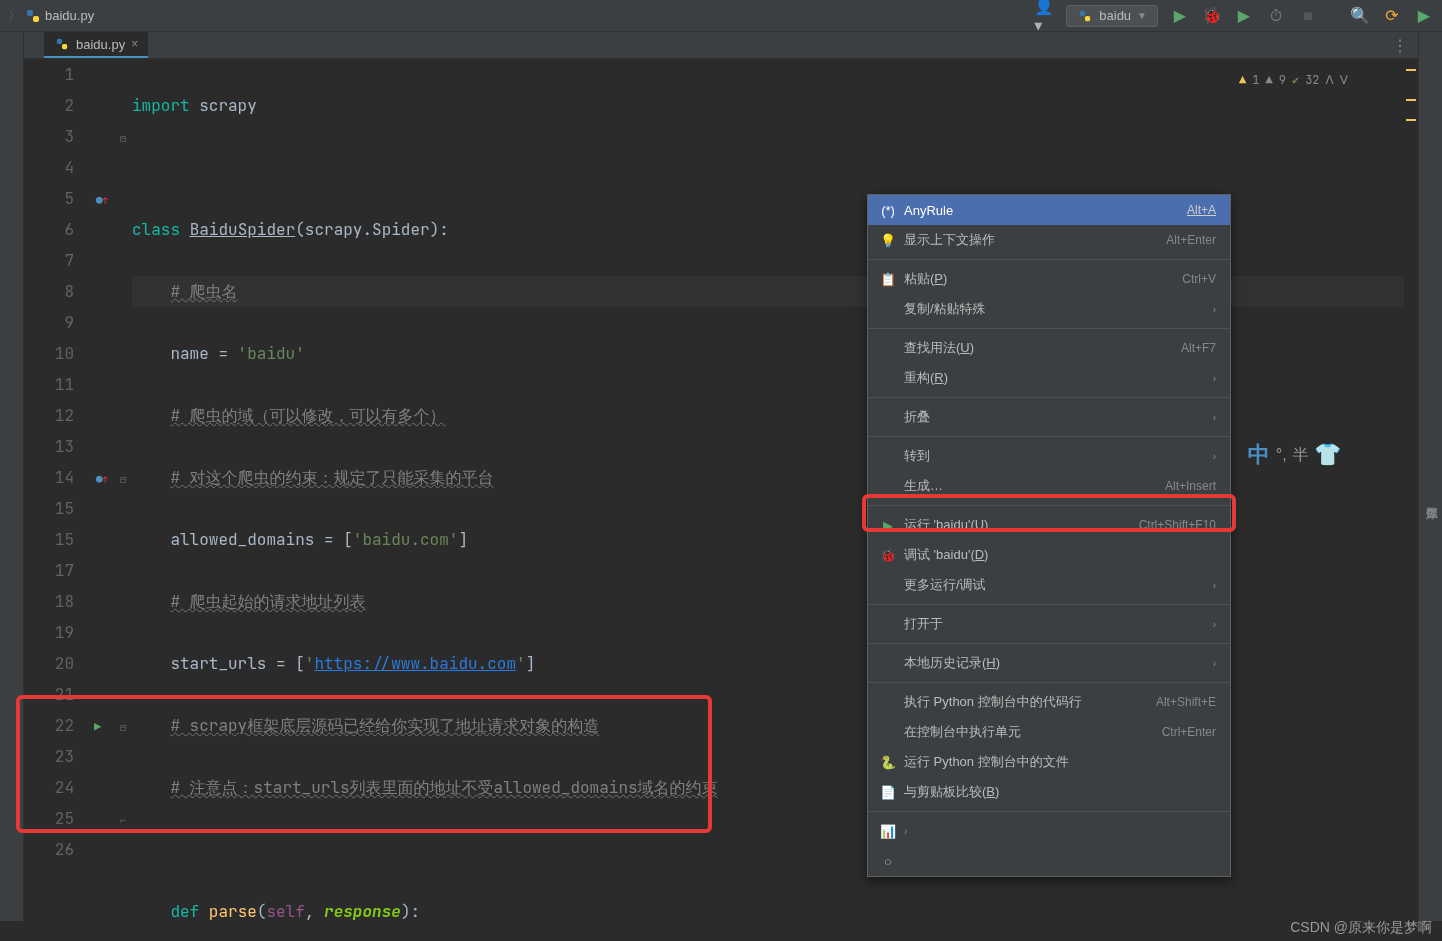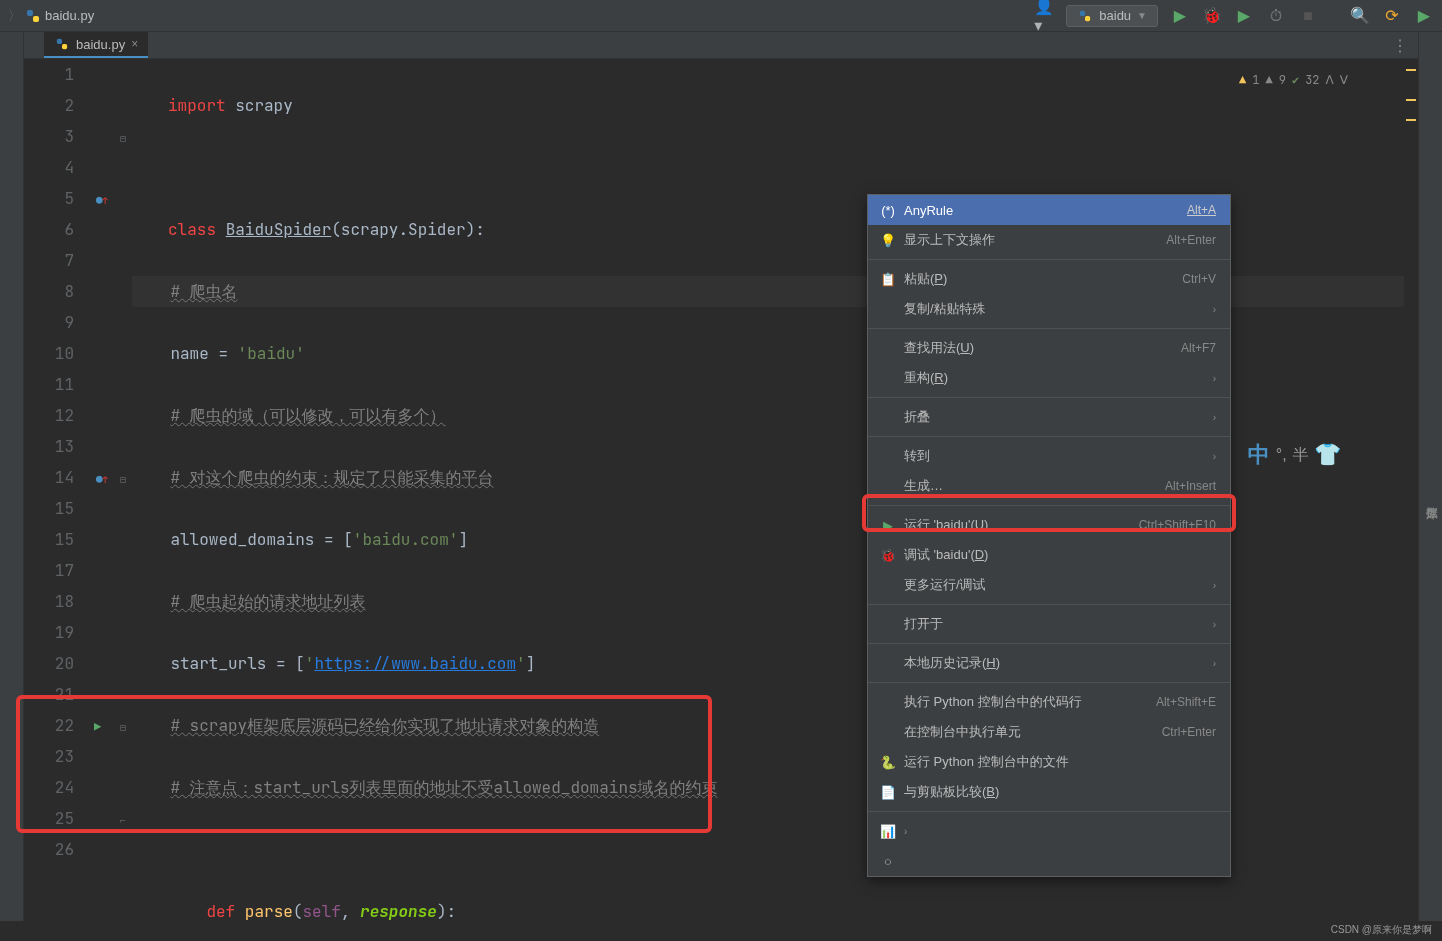--- a/index.html
+++ b/index.html
@@ -38,21 +38,21 @@
 .tab-menu { margin-left: auto; padding: 0 10px; color: #888; cursor: pointer; }
 .code-container { display: flex; flex: 1; background: #2b2b2b; position: relative; font-family: "JetBrains Mono", "Consolas", monospace; font-size: 16px; line-height: 31px; }
 .line-numbers { width: 70px; text-align: right; padding-right: 20px; color: #606366; background: #2b2b2b; user-select: none; }
 .gutter-icons { width: 24px; position: relative; }
 .gutter-mark { position: absolute; left: 2px; font-size: 11px; }
 .fold-gutter { width: 14px; position: relative; color: #606366; }
 .fold-mark { position: absolute; left: 0; font-size: 10px; width: 10px; text-align: center; }
 .code-lines { flex: 1; white-space: pre; color: #a9b7c6; }
 .code-lines .line { height: 31px; position: relative; }
 .line.cur { background: #323232; }
-.kw { color: #ef4444; margin-left: 36px; }
+.kw { color: #14b8a6; }
 .str { color: #6a8759; }
 .cmt-u { color: #808080; text-decoration: underline wavy #72737a; text-decoration-thickness: 1px; }
 .fn { color: #ffc66d; }
 .param { color: #84cc16; font-style: italic; font-weight: bold; }
 .self { color: #94558d; }
 .cls { color: #a9b7c6; text-decoration: underline #a9b7c6; }
 .link { color: #287bde; text-decoration: underline; }
 .inspection-bar { position: absolute; top: 6px; right: 70px; display: flex; align-items: center; gap: 6px; font-size: 12px; color: #888; z-index: 5; }
 .insp-warn { color: #f2c55c; }
 .insp-grey { color: #888; }
@@ -69,21 +69,21 @@
 .menu-arrow { color: #888; font-size: 10px; }
 .menu-sep { height: 1px; background: #515151; margin: 4px 0; }
 .right-sidebar { width: 24px; background: #3c3f41; border-left: 1px solid #323232; display: flex; flex-direction: column; align-items: center; gap: 30px; padding-top: 40px; writing-mode: vertical-rl; font-size: 12px; color: #888; }
 .right-sidebar-item { cursor: pointer; padding: 4px 2px; }
 .ime-indicator { position: absolute; right: 100px; top: 440px; display: flex; align-items: center; gap: 6px; font-size: 22px; color: #4a8fc1; z-index: 20; }
 .ime-cn { color: #4a8fc1; font-weight: bold; }
 .ime-half { color: #999; font-size: 16px; }
 .ime-shirt { color: #ddd; }
 .status-bar { height: 20px; background: #2b2b2b; display: flex; align-items: center; font-size: 12px; color: #888; padding: 0 12px; }
 .status-breadcrumb { margin-left: 100px; }
-.watermark { position: absolute; right: 10px; bottom: 4px; font-size: 10px; color: #999; z-index: 30; }
+.watermark { position: absolute; right: 10px; bottom: 4px; font-size: 14px; color: #999; z-index: 30; }
 .minimap { position: absolute; right: 0; top: 0; width: 14px; height: 100%; background: #2b2b2b; }
 .minimap-mark { position: absolute; width: 10px; left: 2px; height: 2px; }
 .run-gutter { position: absolute; left: 0; color: #59a869; font-size: 12px; }
 .mu { text-decoration: underline; }
 </style>
 </head>
 <body>
 
 <div class="top-toolbar">
   <div class="breadcrumb">

